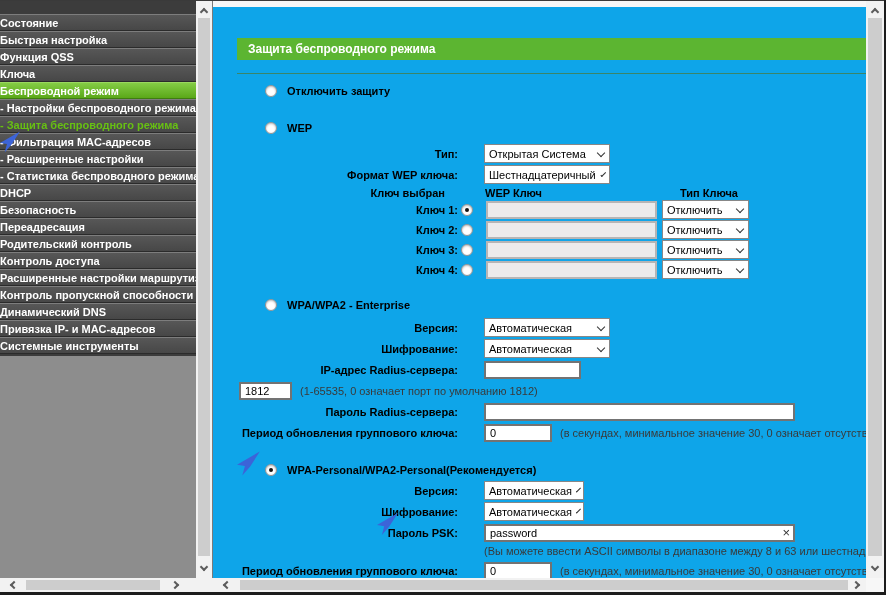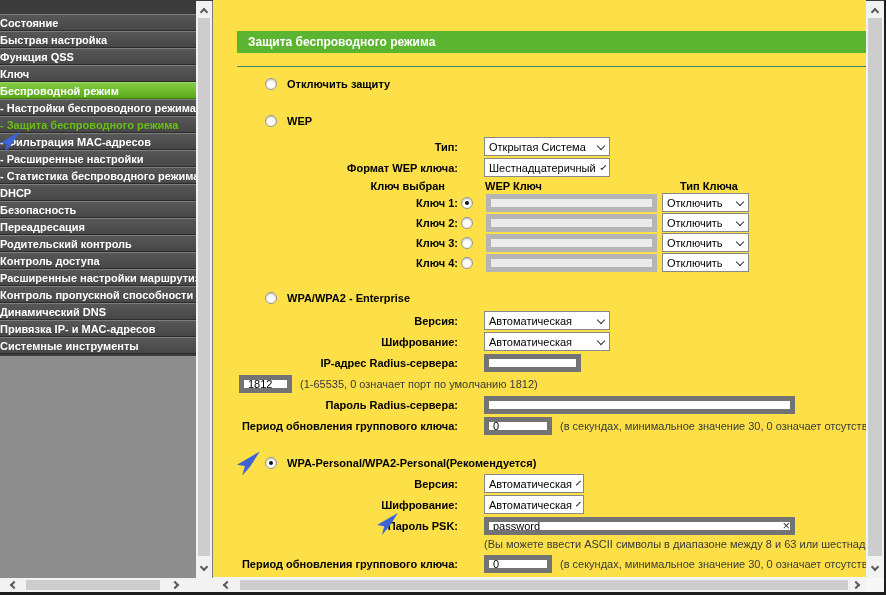--- a/index.html
+++ b/index.html
@@ -44,21 +44,21 @@
   #divider-v { position:absolute; left:212px; top:1px; width:1px; height:577px; background:#7a7a7a; }
   #sb-side-h { left:0; top:578px; width:196px; height:14px; }
   #sb-side-h .sb-thumb { left:26px; top:2px; width:134px; height:10px; }
   #sb-main-v { left:866px; top:1px; width:18px; height:577px; }
   #sb-main-v .sb-thumb { left:2px; top:17px; width:14px; height:538px; }
   #sb-main-h { left:213px; top:578px; width:653px; height:14px; }
   #sb-main-h .sb-thumb { left:27px; top:2px; width:608px; height:10px; }
   .corner { position:absolute; left:196px; top:578px; width:17px; height:14px; background:#f2f2f2; }
 
   
-  #content { position:absolute; left:213px; top:0; width:653px; height:577px; background:#fde047; overflow:hidden; }
+  #content { position:absolute; left:213px; top:7px; width:653px; height:577px; background:#0ea5e9; overflow:hidden; }
   .titlebar {
     margin:31px 0 0 24px; width:629px; height:22px; line-height:22px;
     background:#5cb531; color:#fff; font-size:12px; font-weight:bold; padding-left:11px;
   }
   .h-divider { margin:13px 0 0 24px; width:629px; height:0; border-top:1px solid #3a8569; }
 
   .sec-row { display:flex; align-items:center; margin-left:52px; height:14px; }
   .sec-label { margin-left:10px; font-size:11px; font-weight:bold; color:#000; white-space:nowrap; }
 
   .radio {
@@ -78,21 +78,21 @@
   .sel {
     height:19px; background:#fff; border:1px solid #878787;
     display:flex; align-items:center; justify-content:space-between;
     font-size:11px; color:#000; padding-left:4px; cursor:default; flex:none;
   }
   .sel .chev { border-color:#333; width:6px; height:6px; border-width:1px 0 0 1px;
     border-style:solid; transform:rotate(225deg); margin:0 5px 2px 6px; }
   .w126 { width:126px; } .w100 { width:100px; } .w87 { width:87px; }
 
   input.txt {
-    height:18px; border:5px solid #737373; background:#fff; font-size:11px;
+    height:18px; border:2px solid #737373; background:#fff; font-size:11px;
     font-family:"Liberation Sans", sans-serif; padding:0 4px; color:#000;
   }
   input.txt:disabled, input.txt.dis { background:#ebebeb; border-color:#b5b5b5; }
   .hint { margin-left:8px; font-size:11px; color:#3a3a3a; white-space:nowrap; }
 
   .tbl-head { display:flex; align-items:center; height:11px; margin-top:3px; margin-bottom:2px; }
   .tbl-head .c1 { width:245px; text-align:right; padding-right:13px; }
   .tbl-head .c2 { width:195px; margin-left:27px; }
   .tbl-head .c1, .tbl-head .c2, .tbl-head .c3 { font-size:11px; font-weight:bold; color:#000; white-space:nowrap; }
 
@@ -115,21 +115,21 @@
 </head>
 <body>
 
 <div class="edge-top"></div>
 
 <div id="sidebar">
   <div id="menu">
     <div class="mi">Состояние</div>
     <div class="mi">Быстрая настройка</div>
     <div class="mi">Функция QSS</div>
-    <div class="mi">Ключ</div>
+    <div class="mi">Ключа</div>
     <div class="mi active">Беспроводной режим</div>
     <div class="mi">- Настройки беспроводного режима</div>
     <div class="mi current-link">- Защита беспроводного режима</div>
     <div class="mi">- Фильтрация MAC-адресов</div>
     <div class="mi">- Расширенные настройки</div>
     <div class="mi">- Статистика беспроводного режима</div>
     <div class="mi">DHCP</div>
     <div class="mi">Безопасность</div>
     <div class="mi">Переадресация</div>
     <div class="mi">Родительский контроль</div>

